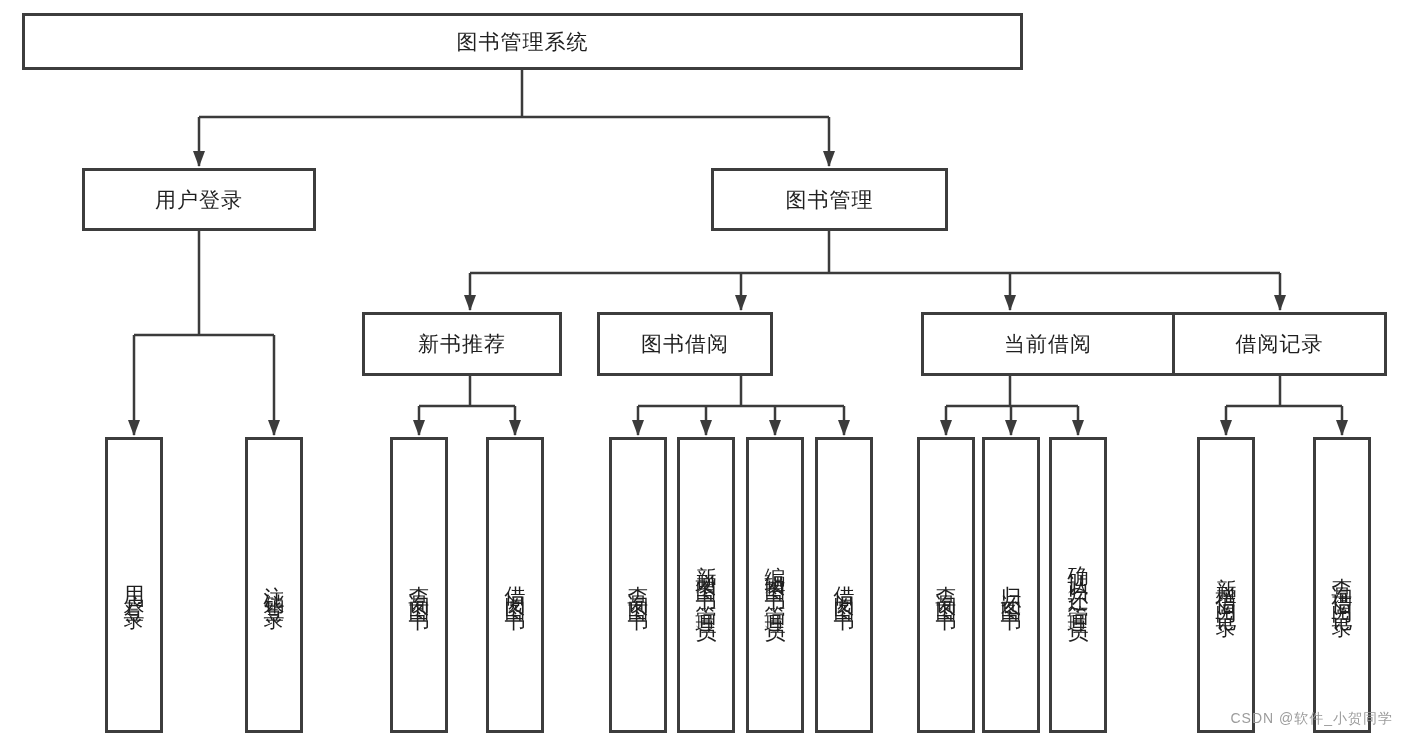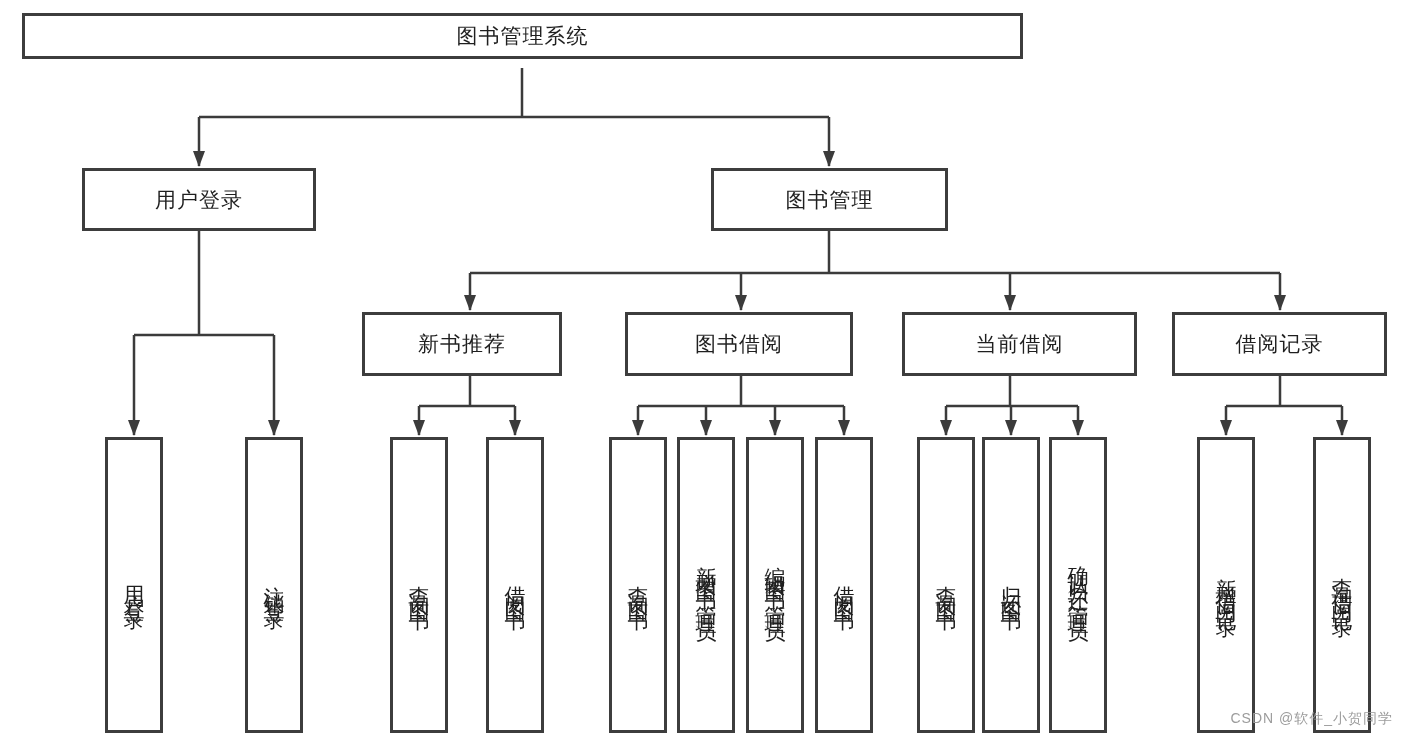--- a/index.html
+++ b/index.html
@@ -23,21 +23,21 @@
     background: #ffffff;
     color: #1f1f1f;
     display: flex;
     align-items: center;
     justify-content: center;
     font-size: 21px;
     letter-spacing: 1px;
     white-space: nowrap;
     z-index: 2;
   }
-  .root  { left: 22px;  top: 13px;  width: 1001px; height: 46px; }
+  .root  { left: 22px;  top: 13px;  width: 1001px; height: 57px; }
   .lvl1  { top: 168px; height: 63px; }
   .mid   { top: 312px; height: 64px; }
   .leaf {
     top: 437px;
     width: 58px;
     height: 296px;
     writing-mode: vertical-rl;
     text-orientation: mixed;
     letter-spacing: 8px;
     font-size: 21px;
@@ -100,22 +100,22 @@
       <line x1="1342" y1="406" x2="1342" y2="435" marker-end="url(#arw)"></line>
     </g>
   </svg>
 
   <div class="node root">图书管理系统</div>
 
   <div class="node lvl1" style="left:82px; width:234px;">用户登录</div>
   <div class="node lvl1" style="left:711px; width:237px;">图书管理</div>
 
   <div class="node mid" style="left:362px; width:200px;">新书推荐</div>
-  <div class="node mid" style="left:625px; width:228px;">图书借阅</div>
-  <div class="node mid" style="left:902px; width:235px;">当前借阅</div>
+  <div class="node mid" style="left:597px; width:176px;">图书借阅</div>
+  <div class="node mid" style="left:921px; width:254px;">当前借阅</div>
   <div class="node mid" style="left:1172px; width:215px;">借阅记录</div>
 
   <div class="node leaf" style="left:105px;">用户登录</div>
   <div class="node leaf" style="left:245px;">注销登录</div>
 
   <div class="node leaf" style="left:390px;">查询图书</div>
   <div class="node leaf" style="left:486px;">借阅图书</div>
 
   <div class="node leaf" style="left:609px;">查询图书</div>
   <div class="node leaf" style="left:677px;">新增图书（管理员）</div>

